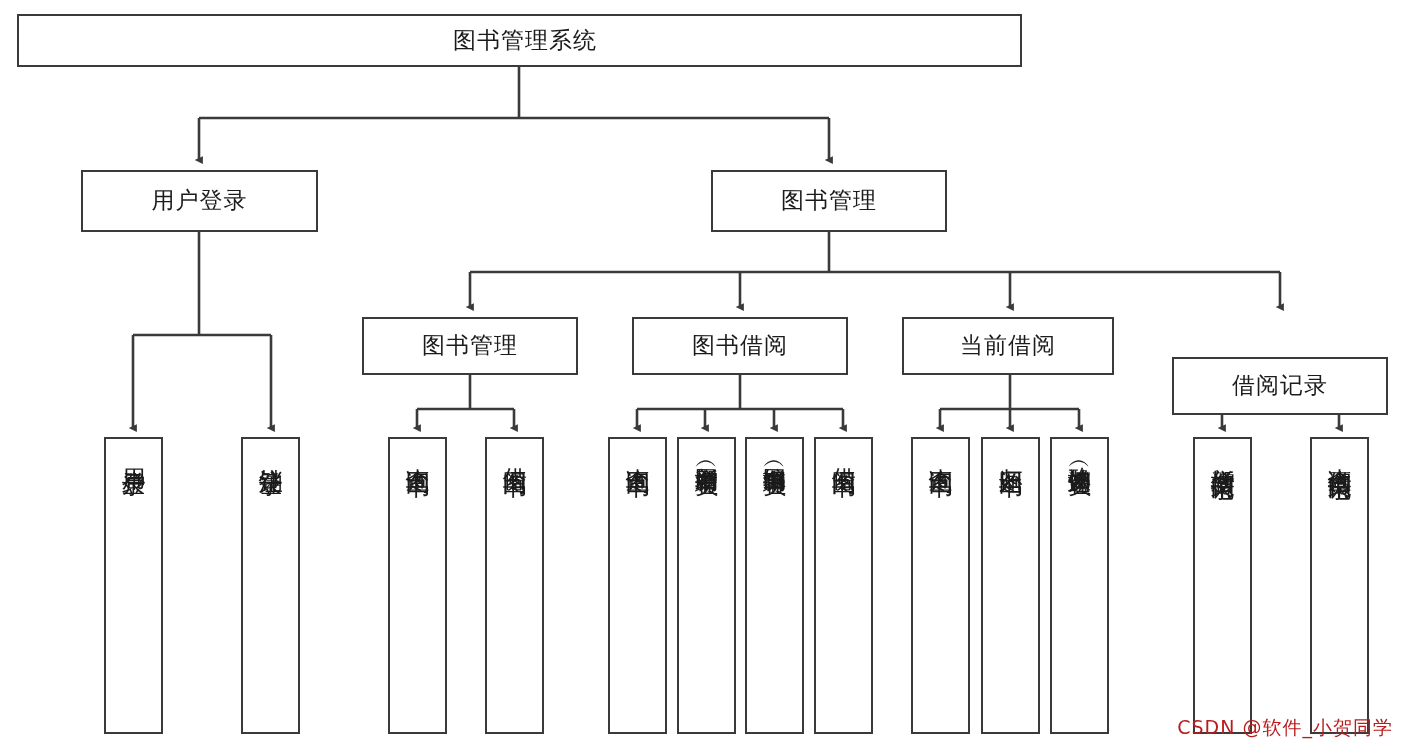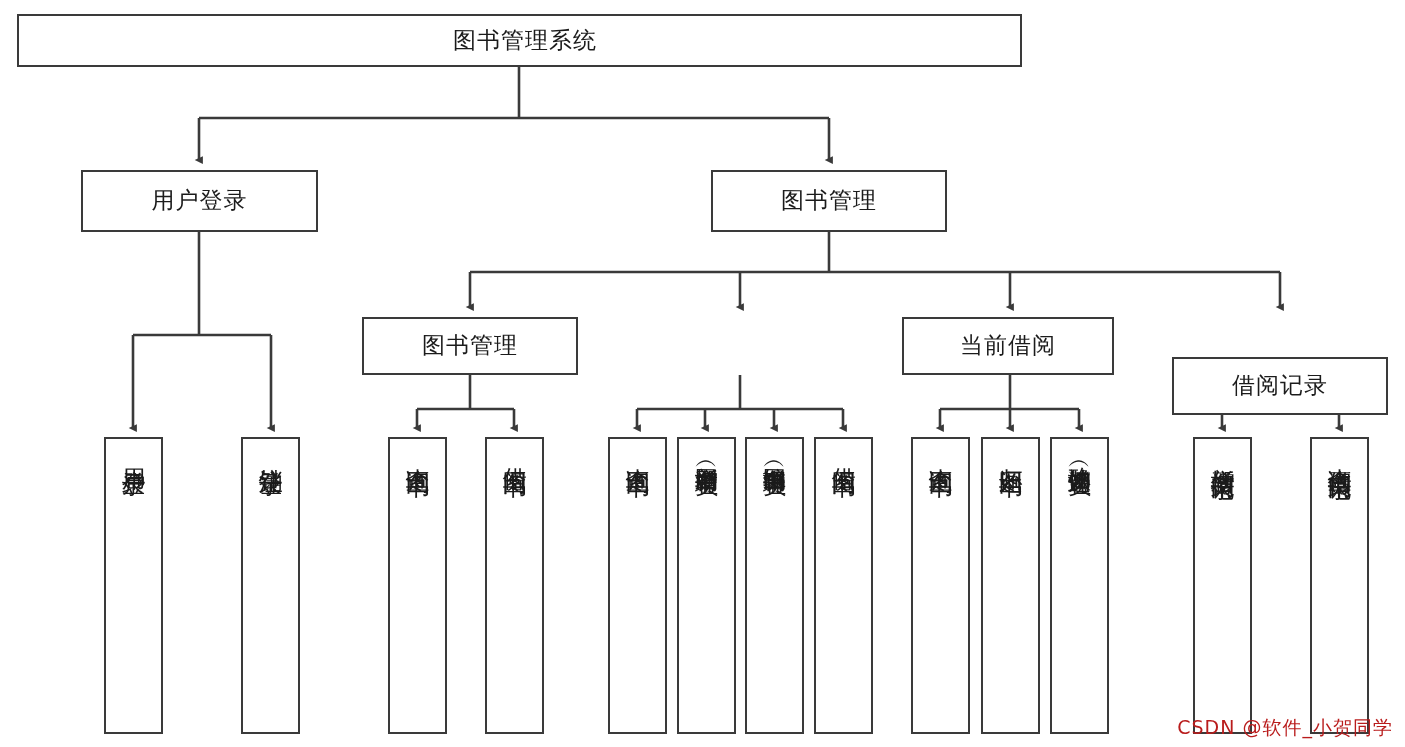--- a/index.html
+++ b/index.html
@@ -139,20 +139,23 @@
   <div class="node node-h" style="left:81px; top:170px; width:237px; height:62px;">
     <span>用户登录</span>
   </div>
   <div class="node node-h" style="left:711px; top:170px; width:236px; height:62px;">
     <span>图书管理</span>
   </div>
 
   <div class="node node-h" style="left:362px; top:317px; width:216px; height:58px;">
     <span>图书管理</span>
   </div>
+  <div class="node node-h" style="left:632px; top:317px; width:216px; height:58px;">
+    <span>图书借阅</span>
+  </div>
   <div class="node node-h" style="left:902px; top:317px; width:212px; height:58px;">
     <span>当前借阅</span>
   </div>
   <div class="node node-h" style="left:1172px; top:317px; width:216px; height:58px;margin-top:40px;">
     <span>借阅记录</span>
   </div>
 
   <div class="node node-v" style="left:104px; top:437px; width:59px; height:297px;">
     <span class="vlabel">用户登录</span>
   </div>

